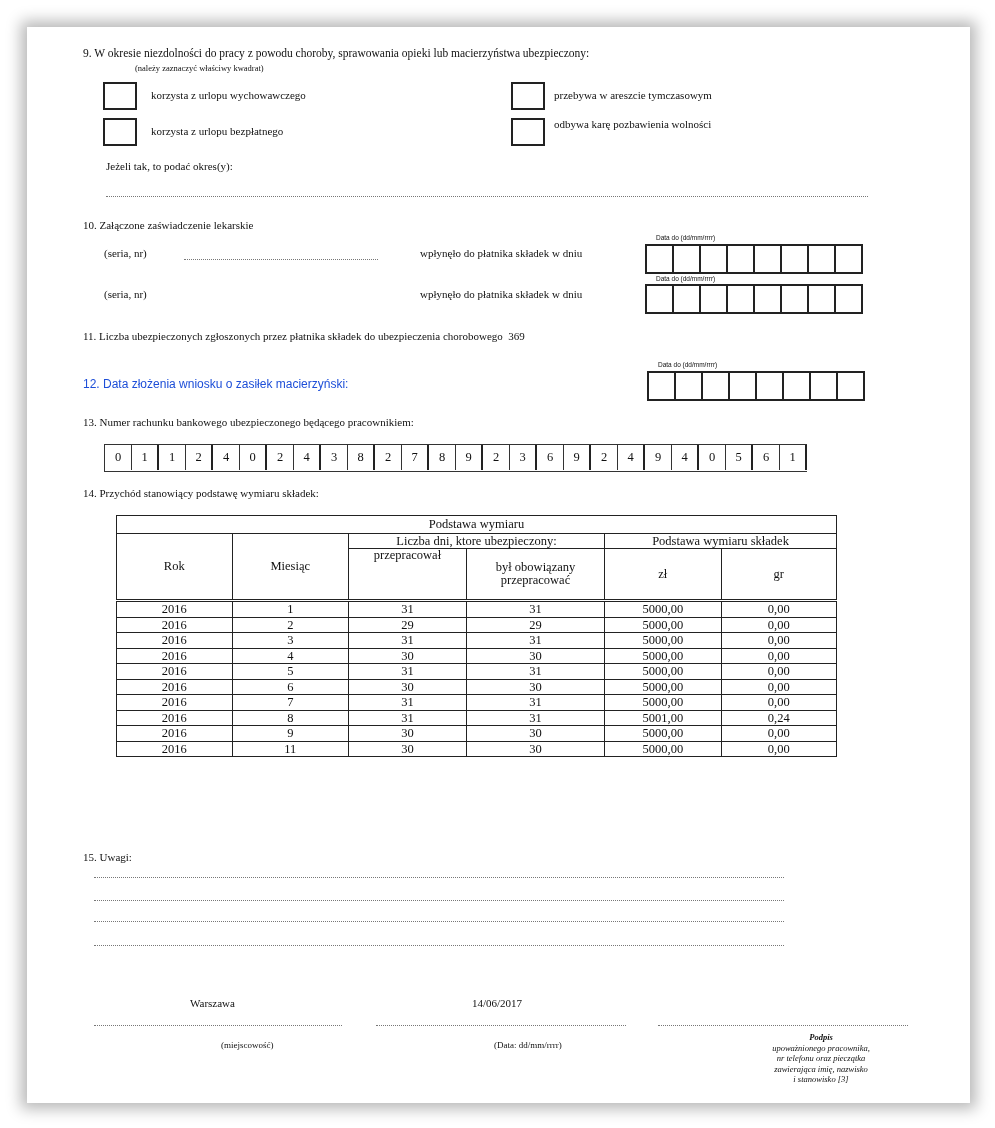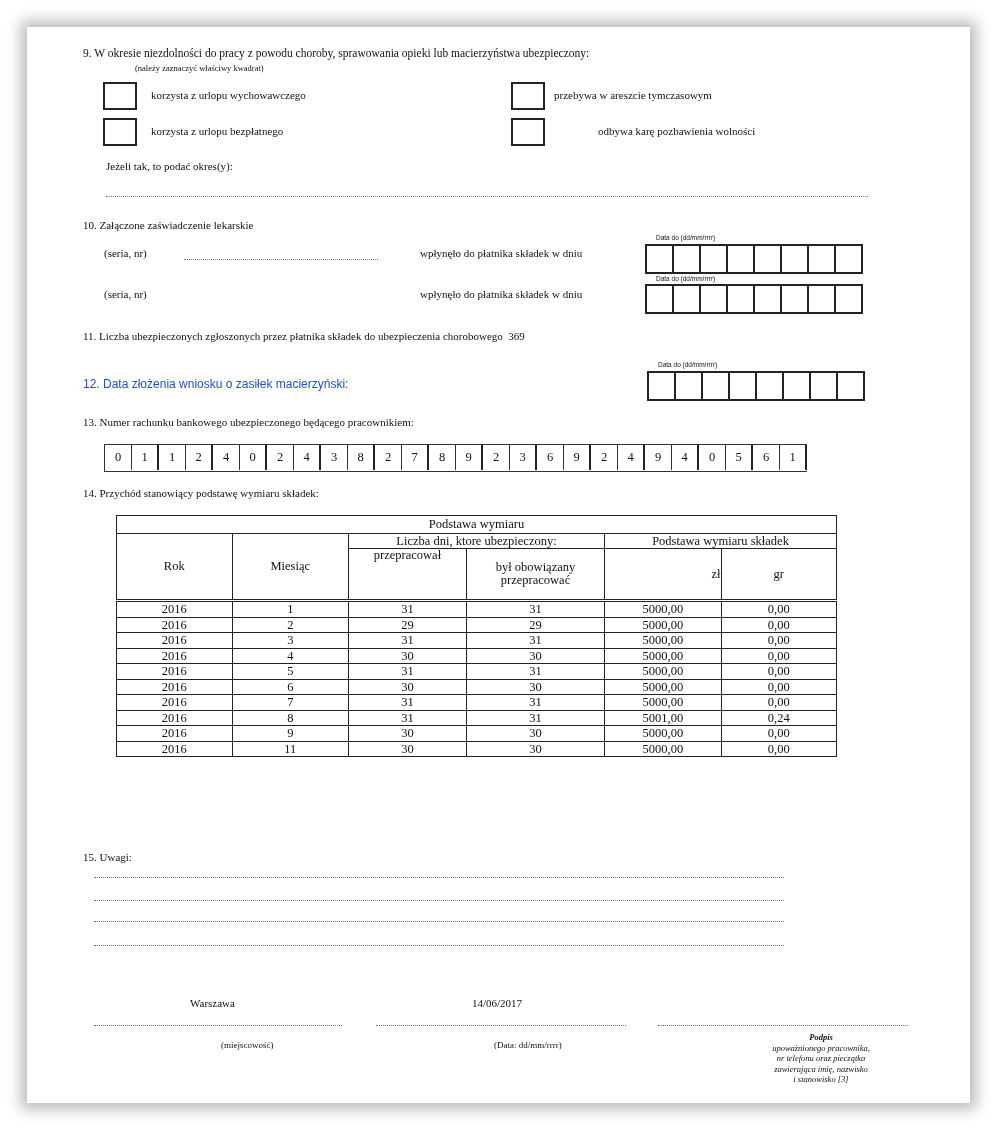--- a/index.html
+++ b/index.html
@@ -45,21 +45,21 @@
 <div class="abs t12" style="left:83px;top:47px;">9. W okresie niezdolności do pracy z powodu choroby, sprawowania opieki lub macierzyństwa ubezpieczony:</div>
 <div class="abs t9" style="left:99px;top:63px;">(należy zaznaczyć właściwy kwadrat)</div>
 
 <div class="cb" style="left:103px;top:82px;"></div>
 <div class="abs t11" style="left:151px;top:89px;">korzysta z urlopu wychowawczego</div>
 <div class="cb" style="left:511px;top:82px;"></div>
 <div class="abs t11" style="left:554px;top:89px;">przebywa w areszcie tymczasowym</div>
 <div class="cb" style="left:103px;top:118px;"></div>
 <div class="abs t11" style="left:151px;top:125px;">korzysta z urlopu bezpłatnego</div>
 <div class="cb" style="left:511px;top:118px;"></div>
-<div class="abs t11" style="left:554px;top:125px;margin-left:44px;">odbywa karę pozbawienia wolności</div>
+<div class="abs t11" style="left:554px;top:118px;">odbywa karę pozbawienia wolności</div>
 
 <div class="abs t11" style="left:106px;top:160px;">Jeżeli tak, to podać okres(y):</div>
 <div class="dots" style="left:106px;top:196px;width:762px;"></div>
 
 <div class="abs t11" style="left:83px;top:219px;">10. Załączone zaświadczenie lekarskie</div>
 <div class="abs t11" style="left:104px;top:247px;">(seria, nr)</div>
 <div class="dots" style="left:184px;top:259px;width:194px;border-top-width:1.2px;"></div>
 <div class="abs t11" style="left:420px;top:247px;">wpłynęło do płatnika składek w dniu</div>
 <div class="abs t7" style="left:656px;top:234px;">Data do (dd/mm/rrrr)</div>
 <div class="boxrow" style="left:645px;top:244px;">
@@ -142,21 +142,21 @@
     </tr>
     <tr>
       <th rowspan="2" style="width:120px;margin-left:24px;">Rok</th>
       <th rowspan="2" style="width:120px;">Miesiąc</th>
       <th colspan="2" style="height:14px;">Liczba dni, ktore ubezpieczony:</th>
       <th colspan="2">Podstawa wymiaru składek</th>
     </tr>
     <tr>
       <th style="width:120px;vertical-align:top;height:32px;">przepracował</th>
       <th style="width:120px;white-space:normal;padding:12px 10px;">był obowiązany przepracować</th>
-      <th style="width:120px;text-align:right;">zł</th>
+      <th style="width:120px;">zł</th>
       <th style="width:120px;">gr</th>
     </tr>
   </thead>
   <tbody id="tbody">
       <tr class="sep">
         <td>2016</td>
         <td>1</td>
         <td>31</td>
         <td>31</td>
         <td>5000,00</td>

